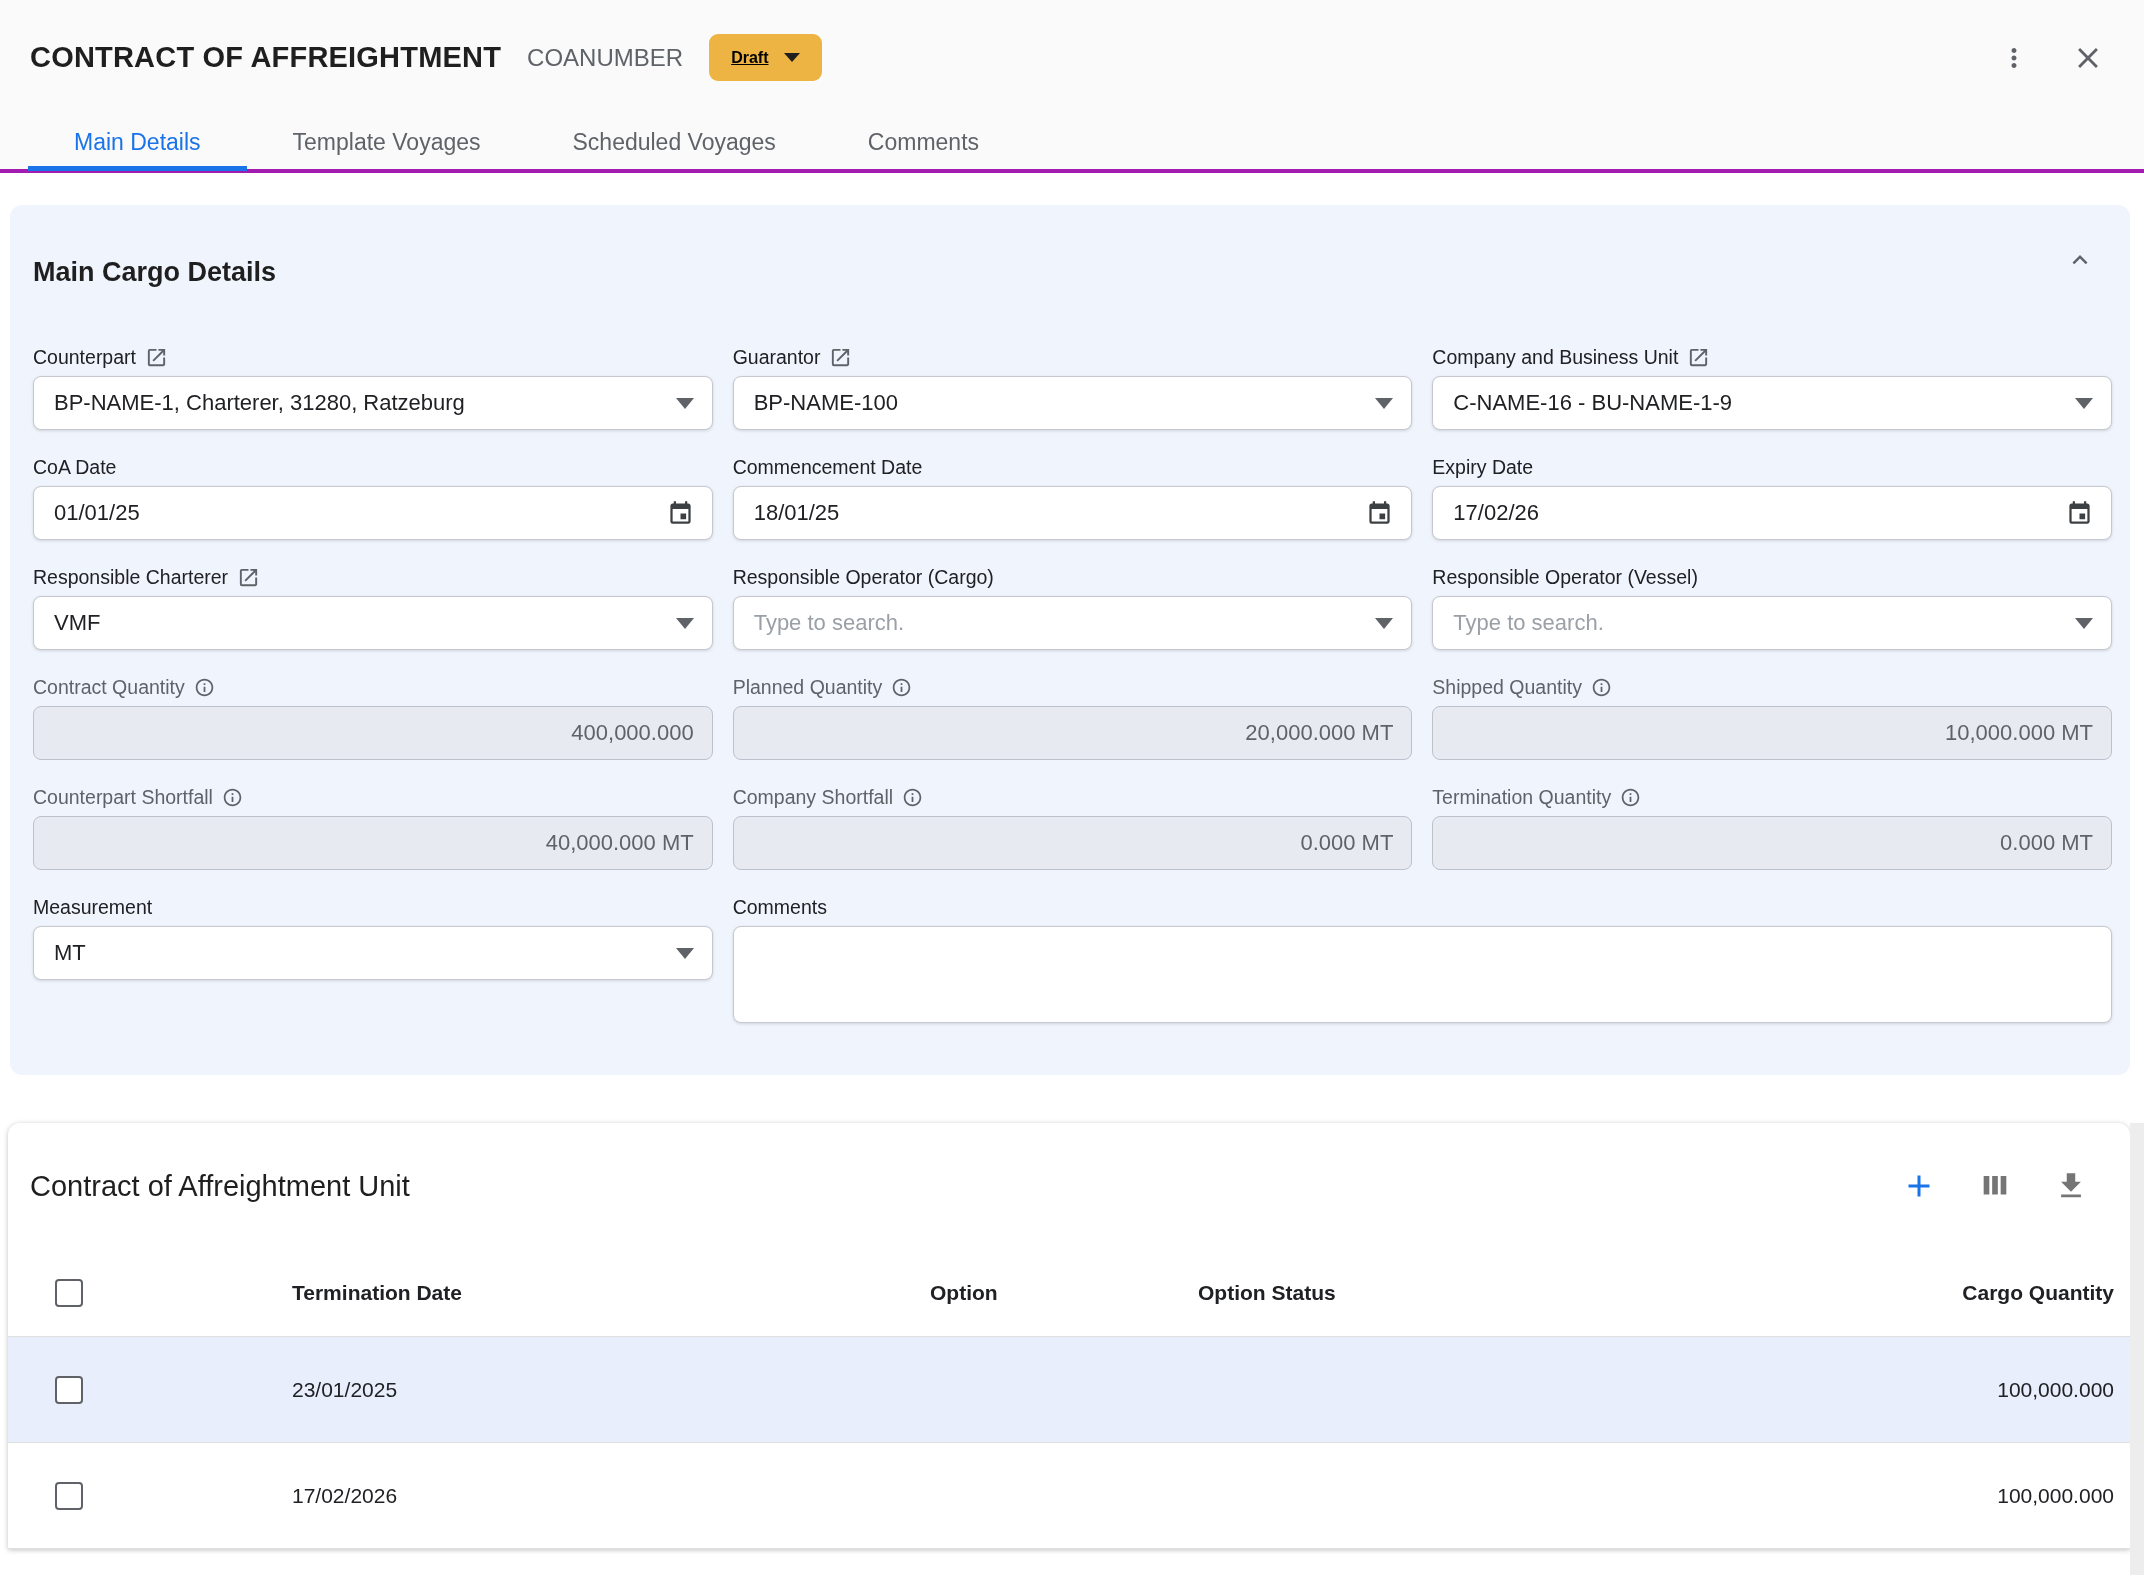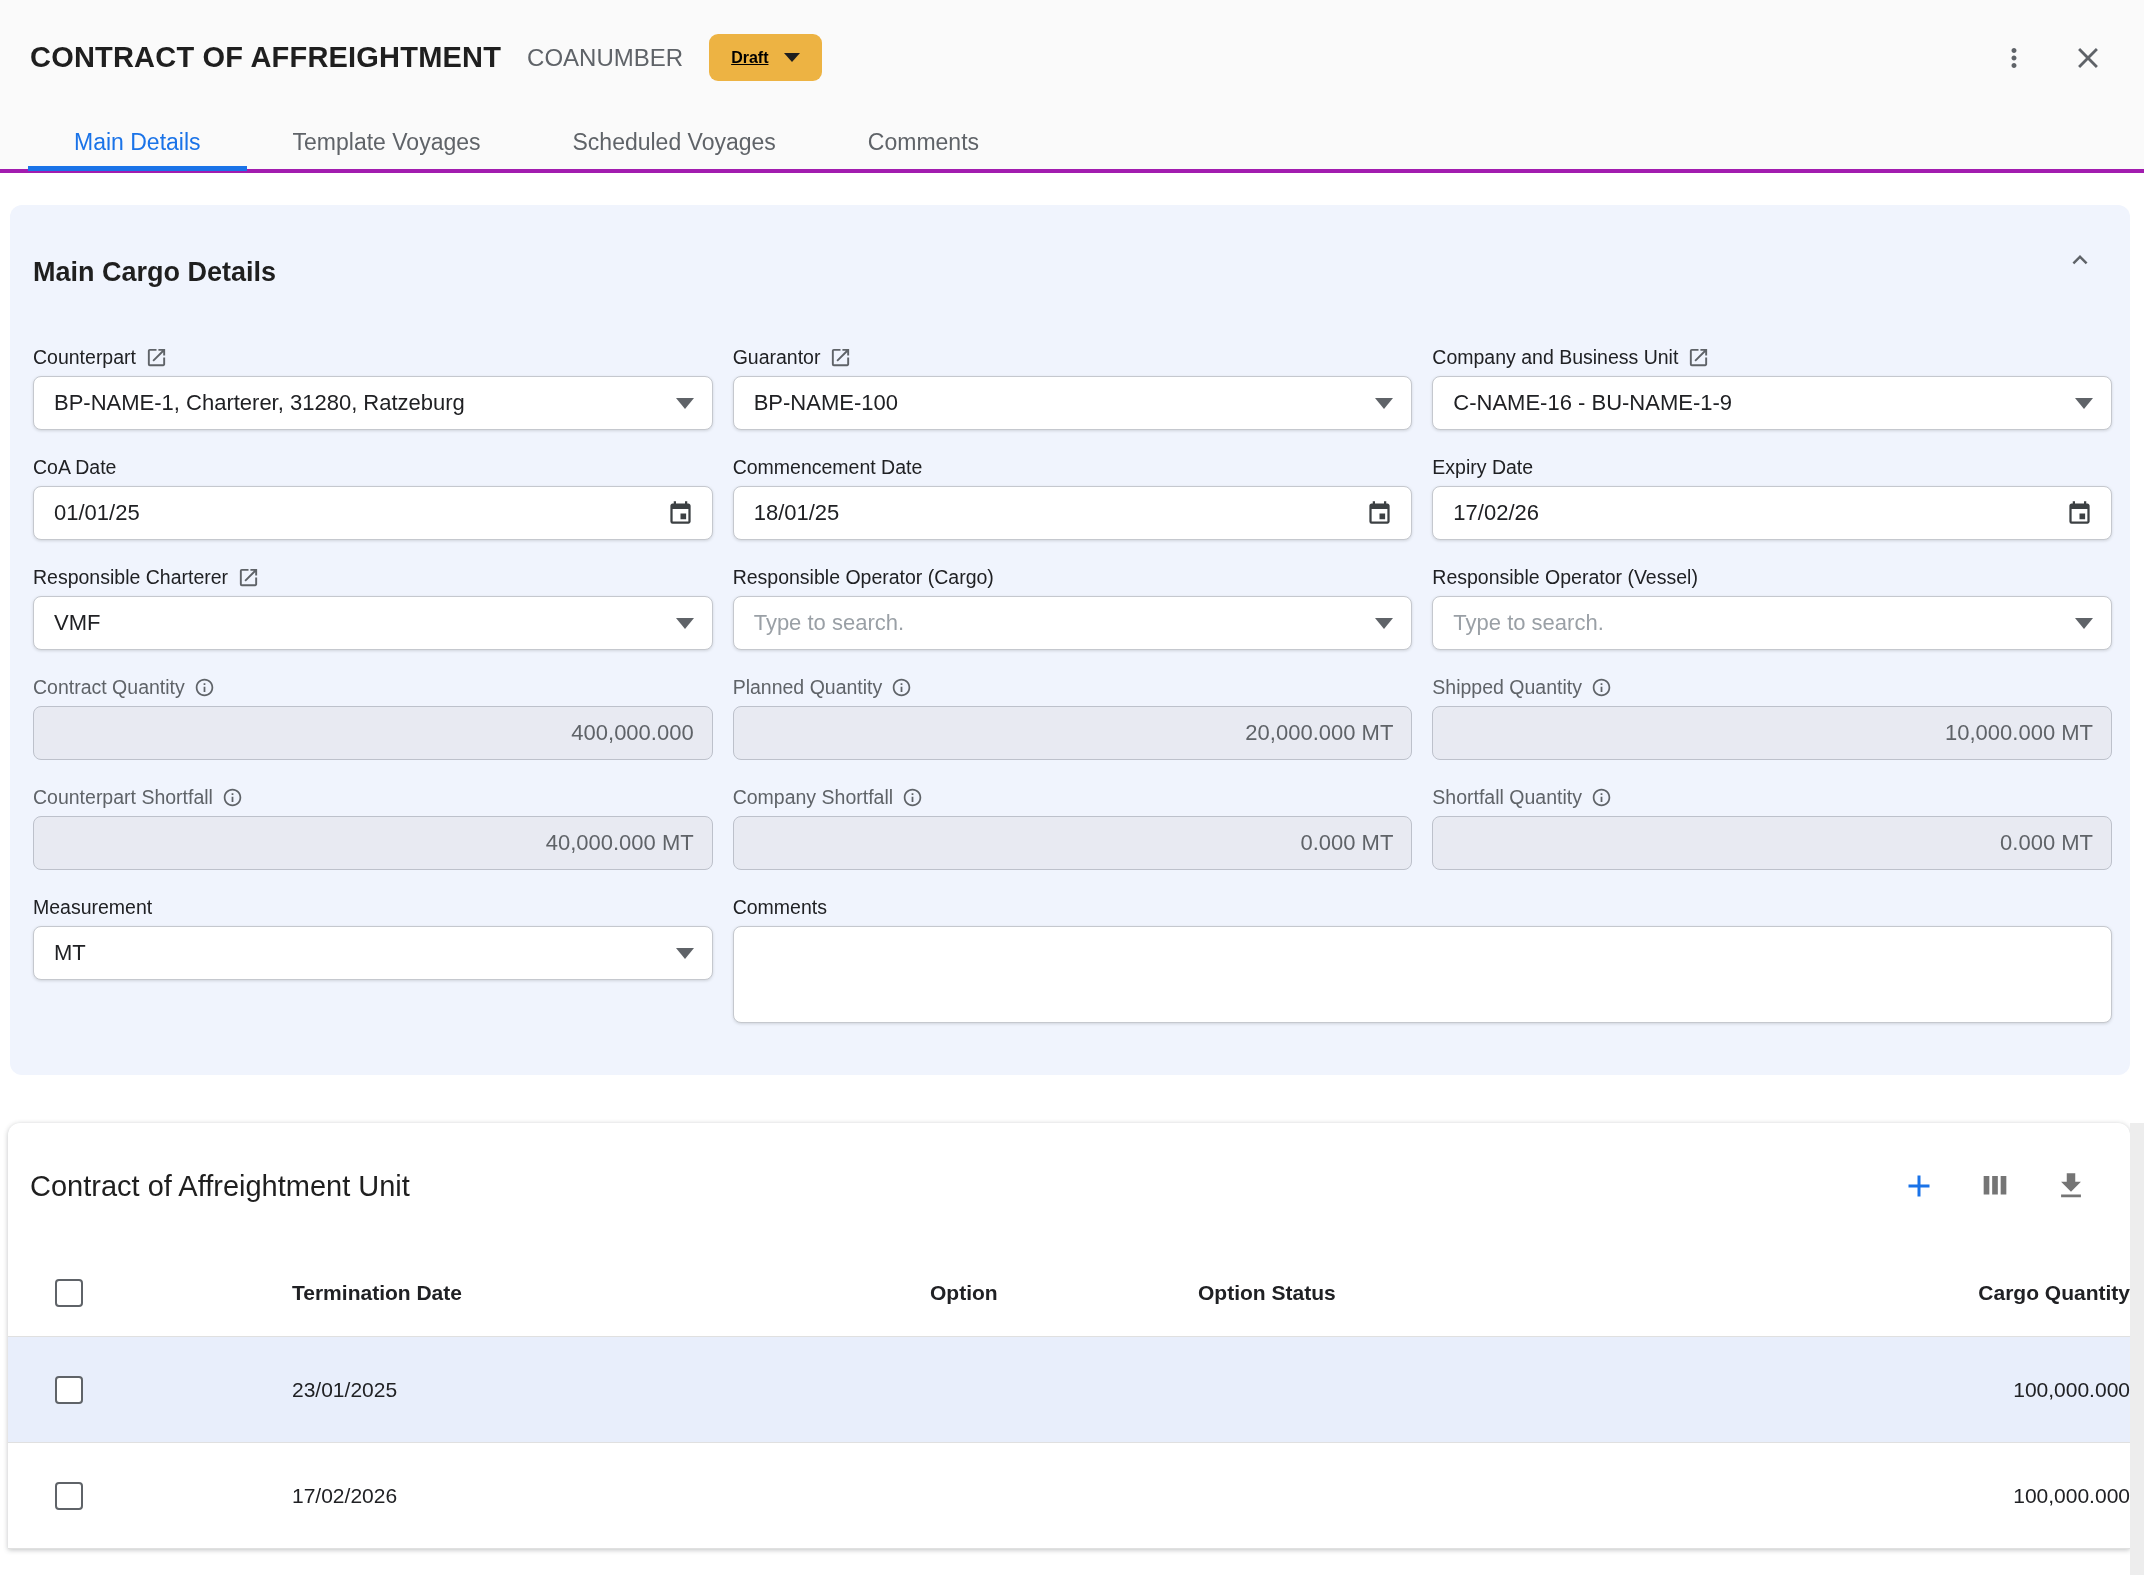--- a/index.html
+++ b/index.html
@@ -72,21 +72,21 @@
   .tool-btn { width:46px; height:46px; display:flex; align-items:center; justify-content:center;
     cursor:pointer; margin-left:30px; }
 
   .tbl-row { display:grid; grid-template-columns:284px 638px 268px 560px 1fr; align-items:center; }
   .tbl-header { height:88px; font-weight:700; font-size:21px; border-bottom:1px solid #E0E0E0; }
   .tbl-data { height:106px; font-size:21px; border-bottom:1px solid #E0E0E0; }
   .tbl-data.selected { background:#E8EEFB; }
   .cell-check { padding-left:47px; }
   .checkbox { width:28px; height:28px; border:2.5px solid #5F6368; border-radius:4px;
     background:#fff; cursor:pointer; }
-  .cell-right { text-align:right; }
+  .cell-right { text-align:right; padding-right:16px; }
 
   .plus-svg { fill:#1A73E8; }
   .gray-svg { fill:#757575; }
 </style>
 </head>
 <body>
 
 <div class="top-area">
   <div class="header">
     <span class="title">CONTRACT OF AFFREIGHTMENT</span>
@@ -295,21 +295,21 @@
         <svg width="21" height="21" viewBox="0 0 24 24">
             <path d="M11 7h2v2h-2zm0 4h2v6h-2zm1-9C6.48 2 2 6.48 2 12s4.48 10 10 10 10-4.48 10-10S17.52 2 12 2zm0 18c-4.41 0-8-3.59-8-8s3.59-8 8-8 8 3.59 8 8-3.59 8-8 8z"></path>
           </svg>
       </div>
       <div class="control disabled">
         <span class="val">0.000 MT</span>
       </div>
     </div>
     <div class="field">
       <div class="f-label muted">
-        <span>Shortfall Quantity</span>
+        <span>Termination Quantity</span>
         <svg width="21" height="21" viewBox="0 0 24 24">
             <path d="M11 7h2v2h-2zm0 4h2v6h-2zm1-9C6.48 2 2 6.48 2 12s4.48 10 10 10 10-4.48 10-10S17.52 2 12 2zm0 18c-4.41 0-8-3.59-8-8s3.59-8 8-8 8 3.59 8 8-3.59 8-8 8z"></path>
           </svg>
       </div>
       <div class="control disabled">
         <span class="val">0.000 MT</span>
       </div>
     </div>
 
     <div class="field">

